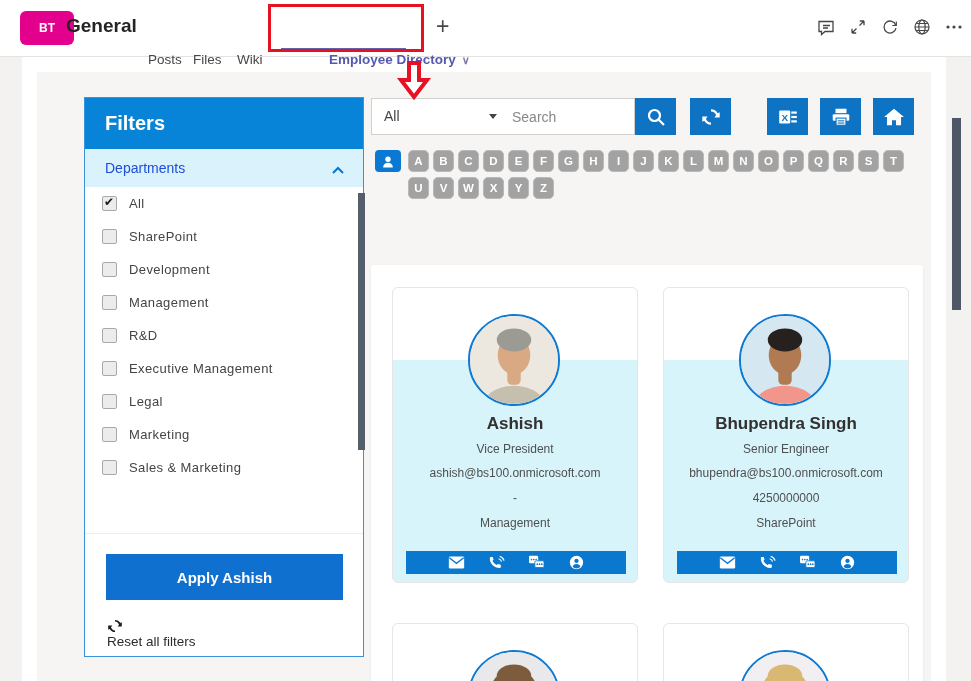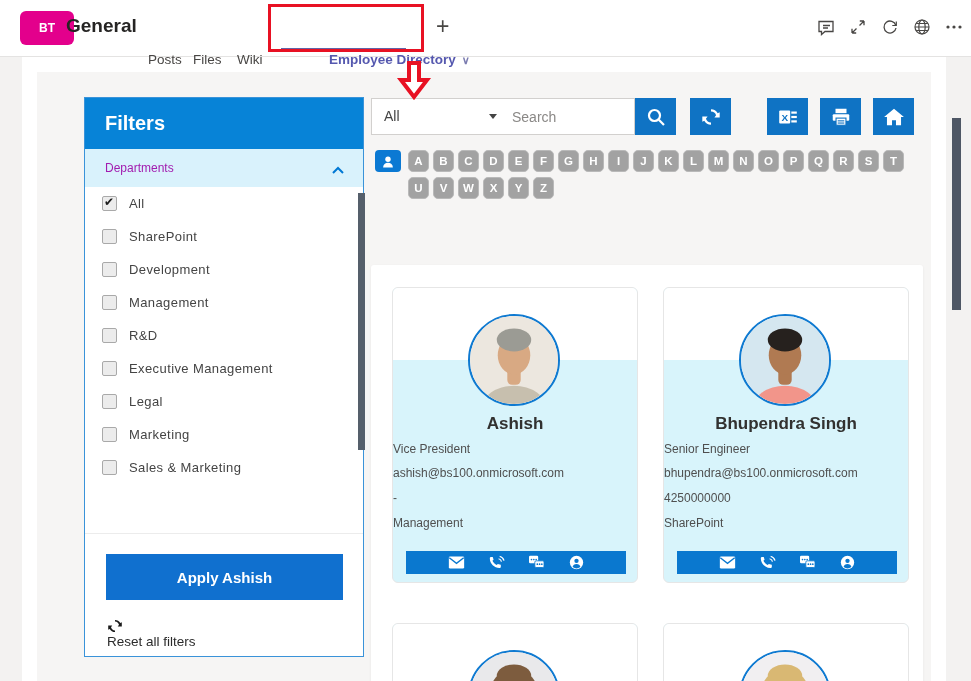--- a/index.html
+++ b/index.html
@@ -24,21 +24,21 @@
   #annotation-arrow { left:396px; top:61px; width:36px; height:40px; z-index:9; pointer-events:none; }
 
   
   #content-wrapper { left:22px; top:57px; width:924px; height:624px; background:#ffffff; }
   #inner-area { left:37px; top:72px; width:894px; height:609px; background:#f6f5f4; }
   #page-scrollbar-thumb { left:952px; top:118px; width:9px; height:192px; background:#4e5765; }
 
   
   #filters-panel { left:57px; top:97px; width:280px; height:560px; background:#fff; border:1px solid #3a93d9;margin-left:27px; }
   #filters-header { left:0; top:0; width:100%; height:51px; background:#0783d7; color:#fff; font-size:20px; font-weight:600; line-height:51px; padding-left:20px; }
-  #dept-row { left:0; top:51px; width:100%; height:38px; background:#d9f2fc; font-size:12px; color:#a21caf; line-height:38px; padding-left:20px; cursor:pointer; }
+  #dept-row { left:0; top:51px; width:100%; height:38px; background:#d9f2fc; font-size:14px; color:#1d4ed8; line-height:38px; padding-left:20px; cursor:pointer; }
   #dept-chevron { right:18px; top:63px; }
   #filter-options { left:0; top:89px; width:268px; height:344px; overflow:hidden; }
   .filter-option { display:flex; align-items:center; height:33px; padding-left:17px; cursor:pointer; }
   .cb { width:15px; height:15px; background:#ececec; border:1px solid #a9a9a9; border-radius:2px; position:relative; flex:0 0 15px; }
   .cb.checked::after { content:"✔"; position:absolute; left:1px; top:-2px; font-size:12px; color:#1b1b1b; }
   .filter-option span.lbl { margin-left:12px; font-size:13px; color:#444; letter-spacing:.4px; }
   #filter-list-scrollbar-thumb { left:273px; top:95px; width:7px; height:257px; background:#555f6b; }
   #filters-divider { left:0; top:435px; width:100%; height:1px; background:#ececec; }
   #apply-filters-button { left:21px; top:456px; width:237px; height:46px; background:#1070cf; color:#fff; font-size:15px; font-weight:600; border:none; cursor:pointer; }
   #reset-row { left:22px; top:520px; display:flex; cursor:pointer;flex-direction:column; }
@@ -63,21 +63,21 @@
   #letter-row-2 { top:177px; }
   .letter { width:21px; height:22px; background:#a2a2a2; border-radius:5px; color:#fff; font-size:11.5px; font-weight:bold; display:flex; align-items:center; justify-content:center; cursor:pointer; border:1px solid #b9b9b9; }
 
   
   #cards-container { left:371px; top:265px; width:552px; height:700px; background:#fff; border-radius:3px; box-shadow:0 1px 3px rgba(0,0,0,.06); }
   .emp-card { position:absolute; width:246px; height:296px; background:#d8f4fb; border:1px solid #e6e6e6; border-radius:6px; overflow:hidden; }
   .emp-card .photo-strip { position:absolute; left:0; top:0; width:100%; height:72px; background:#fff; }
   .emp-avatar { position:absolute; left:75px; top:26px; width:92px; height:92px; border-radius:50%; border:2px solid #0f7ad1; overflow:hidden; background:#fff; }
   .emp-avatar svg { width:100%; height:100%; display:block; }
   .emp-name { position:absolute; left:0; top:126px; width:100%; text-align:center; font-size:17px; font-weight:600; color:#323130; }
-  .emp-line { position:absolute; left:0; width:100%; text-align:left; font-size:12px; color:#4f4f4f; }
+  .emp-line { position:absolute; left:0; width:100%; text-align:center; font-size:12px; color:#4f4f4f; }
   .emp-title { top:154px; }
   .emp-email { top:178px; }
   .emp-phone { top:203px; }
   .emp-dept  { top:228px; }
   .emp-actions { position:absolute; left:13px; top:263px; width:220px; height:23px; background:#0a78cf; display:flex; align-items:center; justify-content:center; gap:22px; }
   .emp-actions .act { width:18px; height:16px; cursor:pointer; display:flex; align-items:center; justify-content:center; }
   .emp-actions svg { width:17px; height:15px; }
 </style>
 </head>
 <body>

